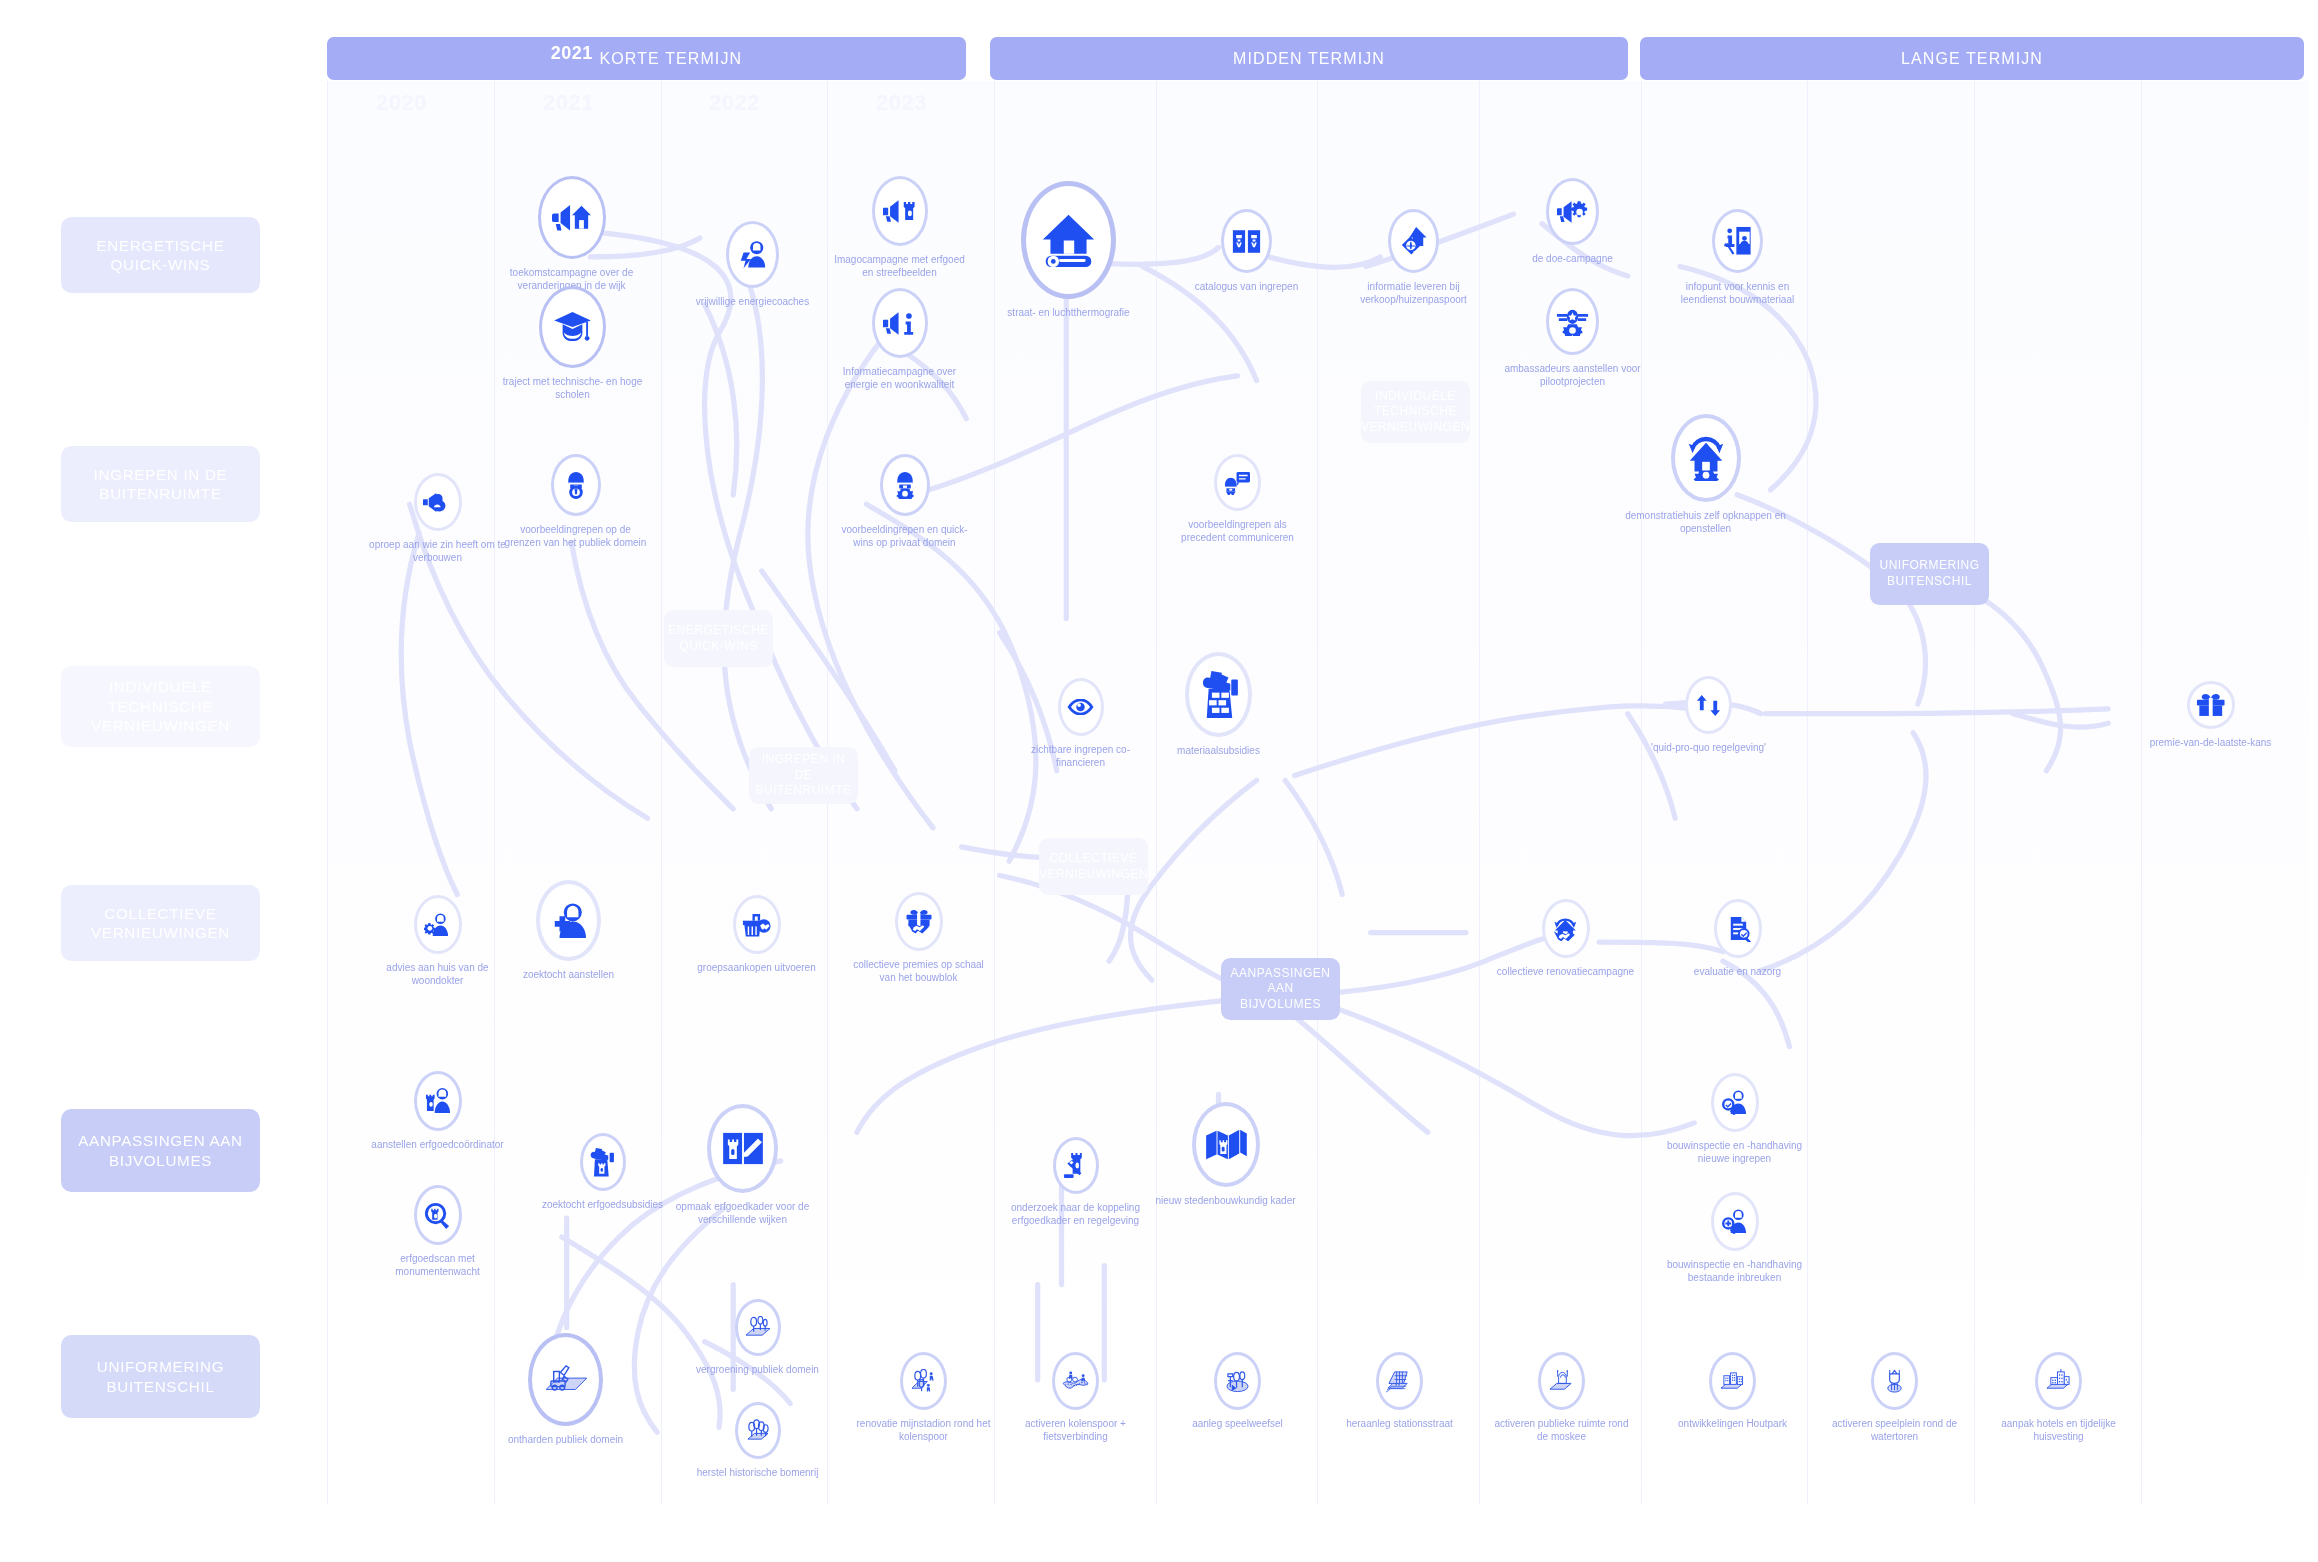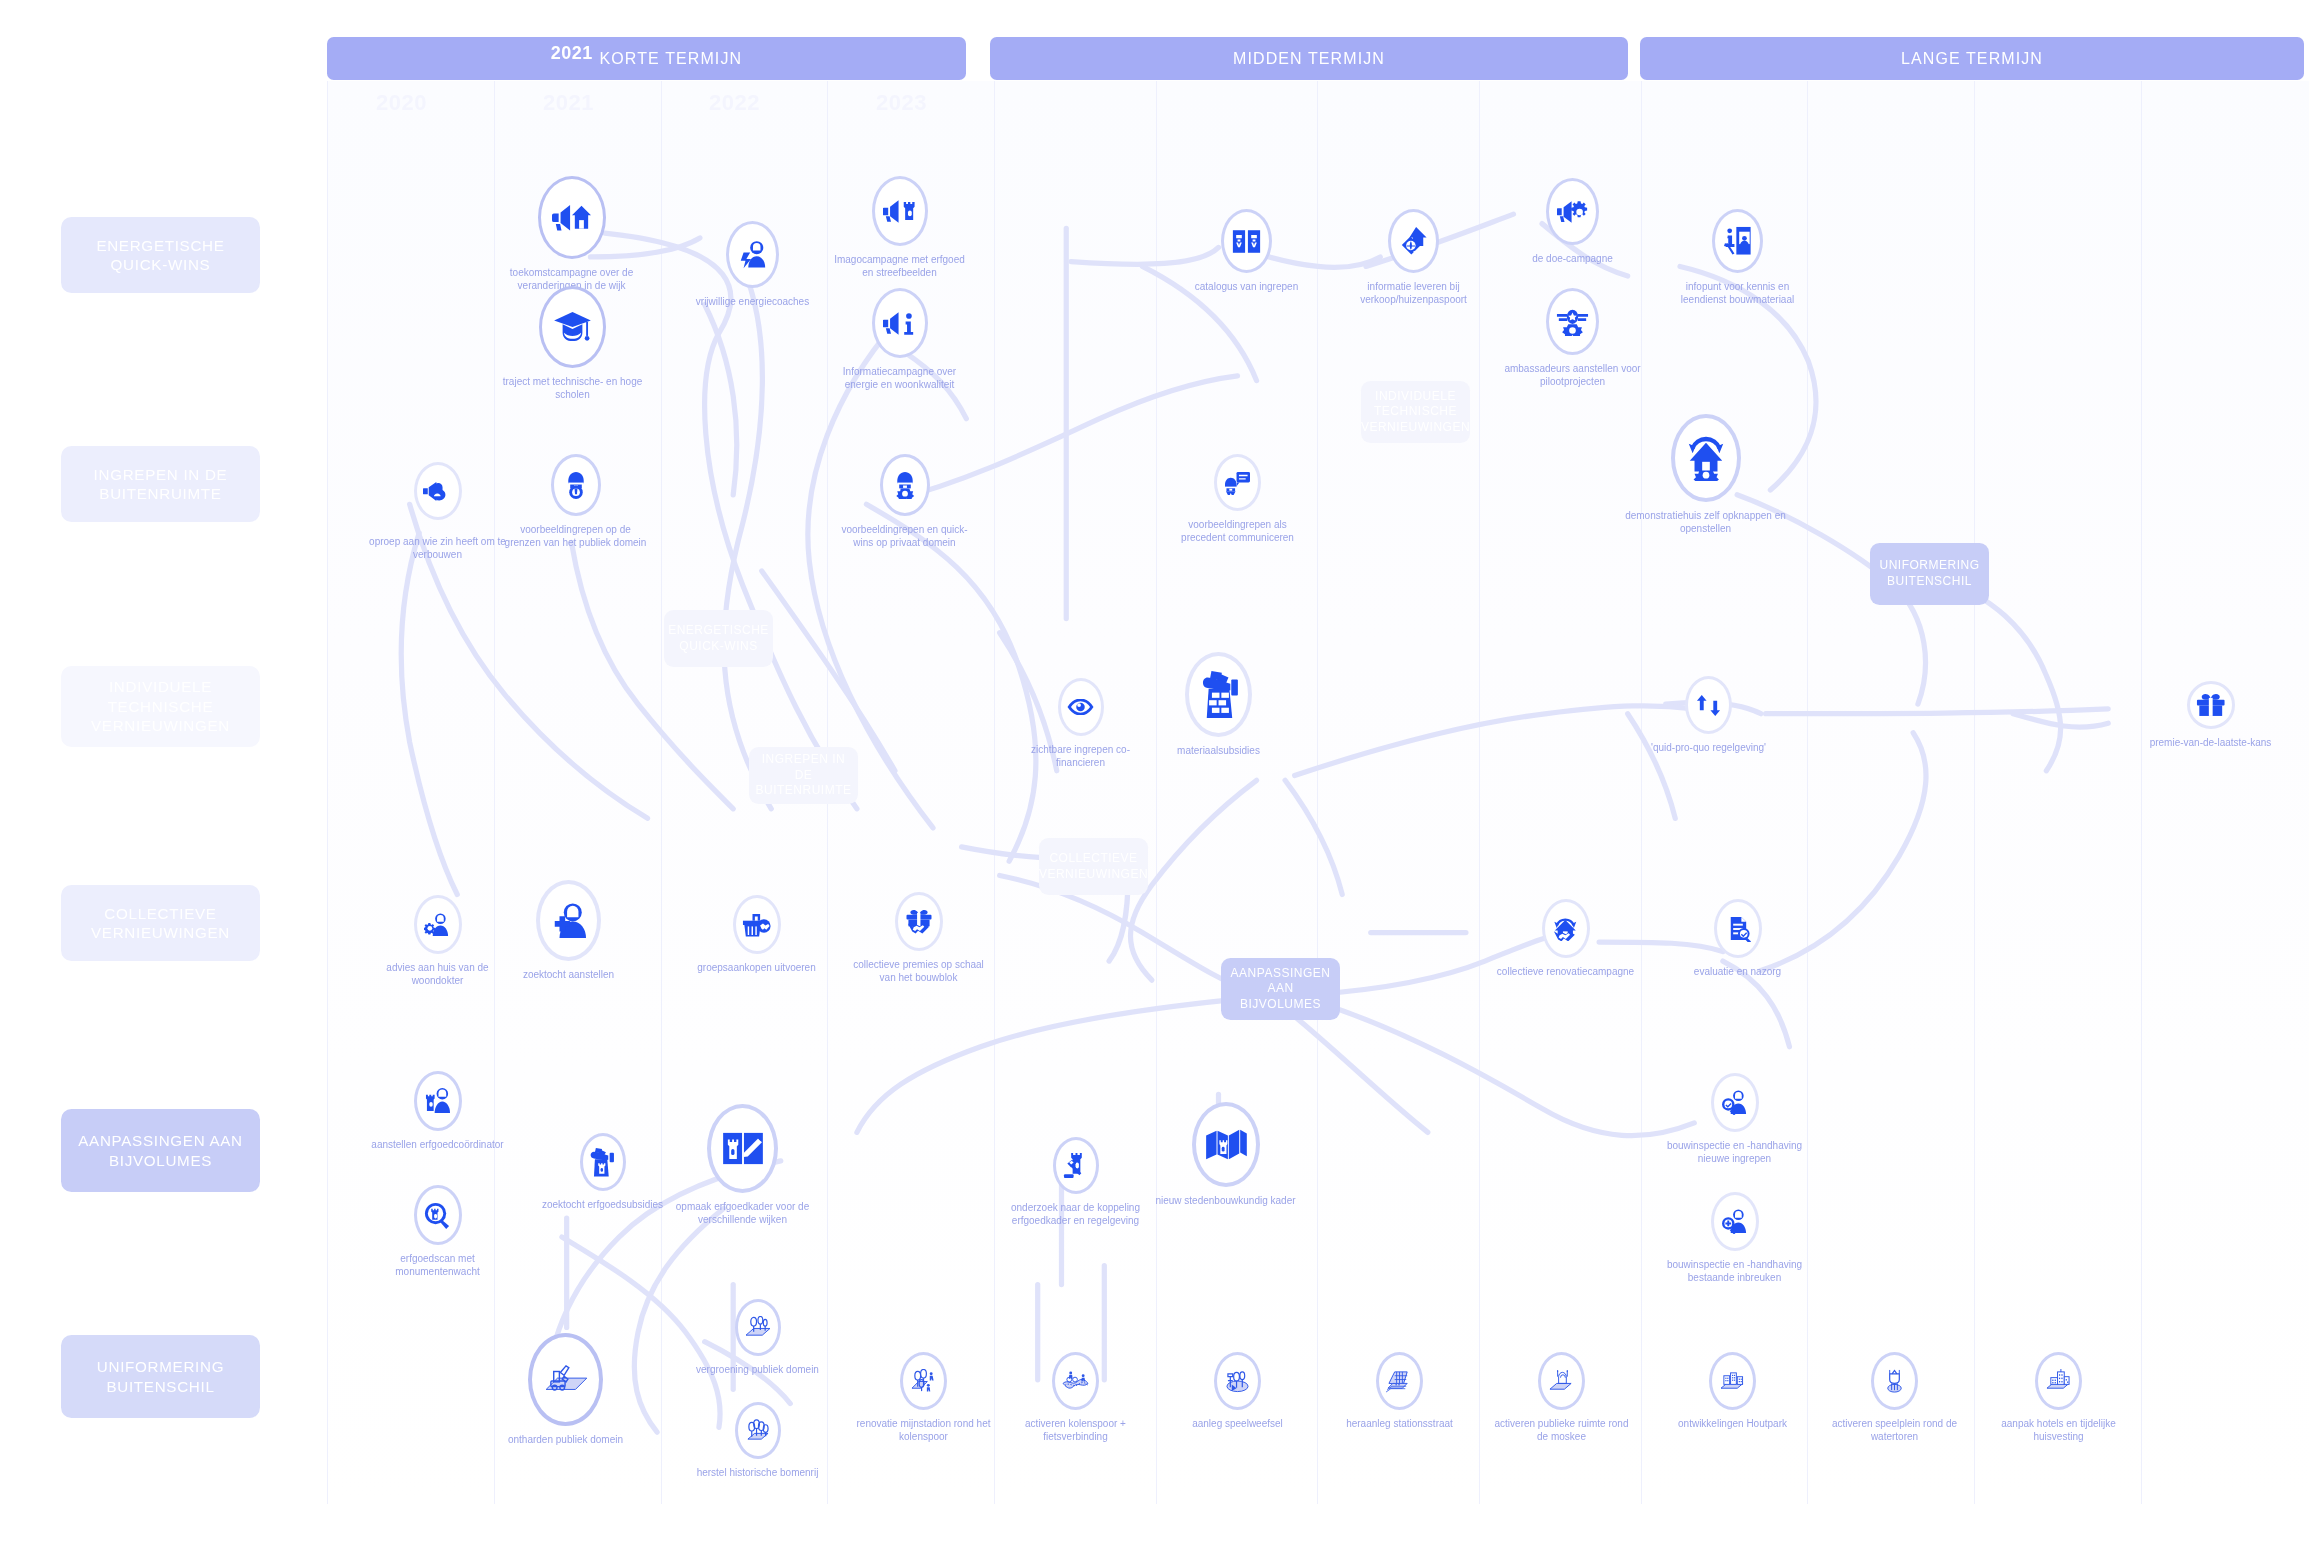--- a/index.html
+++ b/index.html
@@ -248,20 +248,33 @@
     <div class="bubble mid" style="width:56px;height:70px;">
       <svg width="33" height="25" viewBox="0 0 70 52">
         <path fill="#1f4ff0" d="M2 18h9v16H2a3 3 0 0 1-3-3V21a3 3 0 0 1 3-3zm4 18h8l3 12h-8zM15 16L33 2v48L15 36z"></path>
         <circle fill="#1f4ff0" cx="55" cy="10" r="6"></circle>
         <path fill="#1f4ff0" d="M48 22h11v22h5v6H45v-6h6V28h-3z"></path>
       </svg>
     </div>
     <div class="node-label">Informatiecampagne over energie en woonkwaliteit</div>
   </div>
 
+  <div class="node" style="left:997px;top:181px;">
+    <div class="bubble" style="width:95px;height:118px;border-width:5.2px;">
+      <svg width="59" height="57" viewBox="0 0 124 120">
+        <path fill="#1f4ff0" d="M62 6L116 58h-16v30H24V58H8z"></path>
+        <rect fill="#fff" x="52" y="60" width="22" height="28"></rect>
+        <rect fill="#1f4ff0" x="14" y="92" width="96" height="24" rx="12"></rect>
+        <circle fill="#fff" cx="30" cy="104" r="12"></circle>
+        <circle fill="#1f4ff0" cx="30" cy="104" r="5"></circle>
+        <rect fill="#fff" x="42" y="99" width="56" height="6" rx="3"></rect>
+      </svg>
+    </div>
+    <div class="node-label">straat- en luchtthermografie</div>
+  </div>
 
   <div class="node" style="left:1175px;top:209px;">
     <div class="bubble mid" style="width:51px;height:64px;">
       <svg width="31" height="27" viewBox="0 0 66 56">
         <path fill="#1f4ff0" d="M4 4h26v48H4z"></path>
         <path fill="#1f4ff0" d="M36 4h26v48H36z"></path>
         <path fill="#fff" d="M11 14h12v7H11zM14 24h6v4h-6zM11 30h4l2 6 2-6h4l-4 10h-4z"></path>
         <path fill="#fff" d="M43 14h12v7H43zM46 24h6v4h-6zM43 30h4l2 6 2-6h4l-4 10h-4z"></path>
       </svg>
     </div>
@@ -315,21 +328,21 @@
         <path fill="#1f4ff0" d="M36 40c0-5 4-9 9-9s9 4 9 9z"></path>
         <circle fill="#1f4ff0" cx="14" cy="10" r="5"></circle>
         <path fill="#1f4ff0" d="M10 20h9v18h5v6H6v-6h5V26h-2z"></path>
         <path fill="#1f4ff0" d="M6 38l4-2 14 22-4 2z"></path>
         <path fill="#1f4ff0" d="M4 36l8 2-2 6-8-2z"></path>
       </svg>
     </div>
     <div class="node-label">infopunt voor kennis en leendienst bouwmateriaal</div>
   </div>
 
-  <div class="node" style="left:366px;top:462px;gap:8px;">
+  <div class="node" style="left:366px;top:473px;">
     <div class="bubble faint" style="width:48px;height:58px;">
       <svg width="28.6" height="21" viewBox="0 0 60 44">
         <path fill="#1f4ff0" d="M2 15h8v13H2a3 3 0 0 1-3-3V18a3 3 0 0 1 3-3zM12 13L28 2v40L12 30z"></path>
         <path fill="#1f4ff0" d="M32 4c5 0 9 4 9 9v6c4 2 6 6 6 10 0 7-6 12-13 12-6 0-11-4-12-9V12c1-5 5-8 10-8z"></path>
         <path fill="#fff" d="M30 26c4 0 7 3 7 6h-14c0-3 3-6 7-6z"></path>
       </svg>
     </div>
     <div class="node-label">oproep aan wie zin heeft om te verbouwen</div>
   </div>
 

